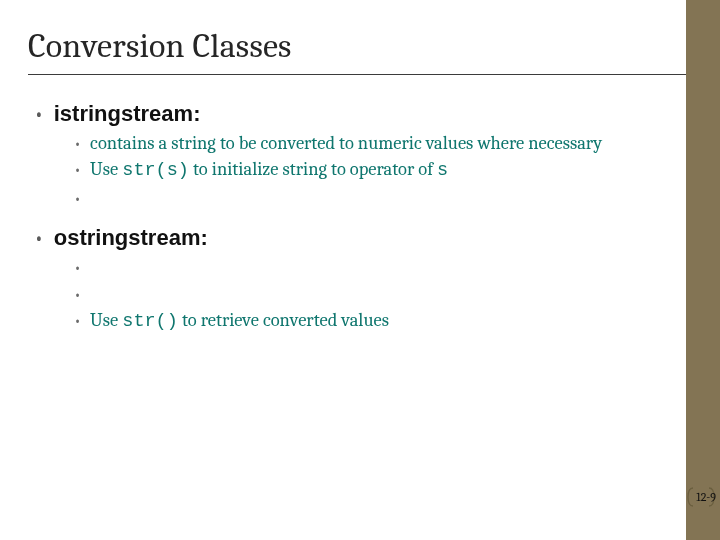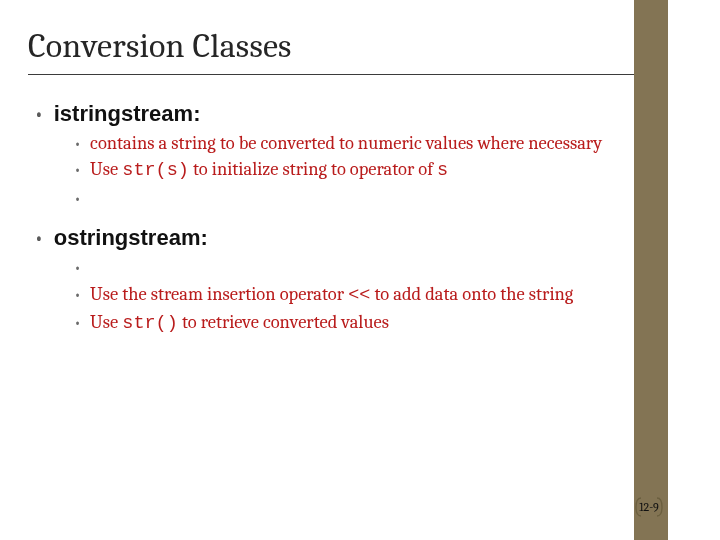--- a/index.html
+++ b/index.html
@@ -8,21 +8,21 @@
     width: 720px;
     height: 540px;
     background: #ffffff;
     font-family: Cambria, Georgia, "Times New Roman", serif;
     color: #222;
     overflow: hidden;
     position: relative;
   }
   .slide {
     position: relative;
-    width: 668px;
+    width: 720px;
     height: 540px;
     box-sizing: border-box;
   }
   .sidebar {
     position: absolute;
     top: 0;
     right: 0;
     width: 34px;
     height: 540px;
     background: #837454;
@@ -71,34 +71,34 @@
     margin: 4px 0 2px 40px;
   }
   .sub .dot {
     color: #6a6a6a;
     font-size: 16px;
     margin-right: 9px;
     margin-top: 3px;
   }
   .sub .txt {
     font-size: 18.5px;
-    color: #b91c1c;
+    color: #0f766e;
   }
   .mono {
     font-family: Liberation Mono, monospace;
   }
   .page-badge {
     position: absolute;
     right: 4px;
-    bottom: 22px;
+    bottom: 32px;
     width: 30px;
     height: 22px;
     display: flex;
     align-items: center;
-    justify-content: center;
+    justify-content: flex-end;
   }
   .page-badge svg { position: absolute; top: 0; left: 0; }
   .page-badge .num {
     position: relative;
     font-size: 12px;
     color: #111;
     font-family: Cambria, Georgia, serif;
     z-index: 2;
   }
 </style>
@@ -140,23 +140,20 @@
       <span class="dot">•</span>
       <span class="txt">ostringstream:</span>
     </div>
 
     <div class="sub">
       <span class="dot">•</span>
     </div>
 
     <div class="sub">
       <span class="dot">•</span>
-      <span class="txt">
-        <span>Use the stream insertion operator </span><span class="mono">&lt;&lt;</span><span> to add data onto the string</span>
-      </span>
     </div>
 
     <div class="sub">
       <span class="dot">•</span>
       <span class="txt">
         <span>Use </span><span class="mono">str()</span><span> to retrieve converted values</span>
       </span>
     </div>
 
   </div>

